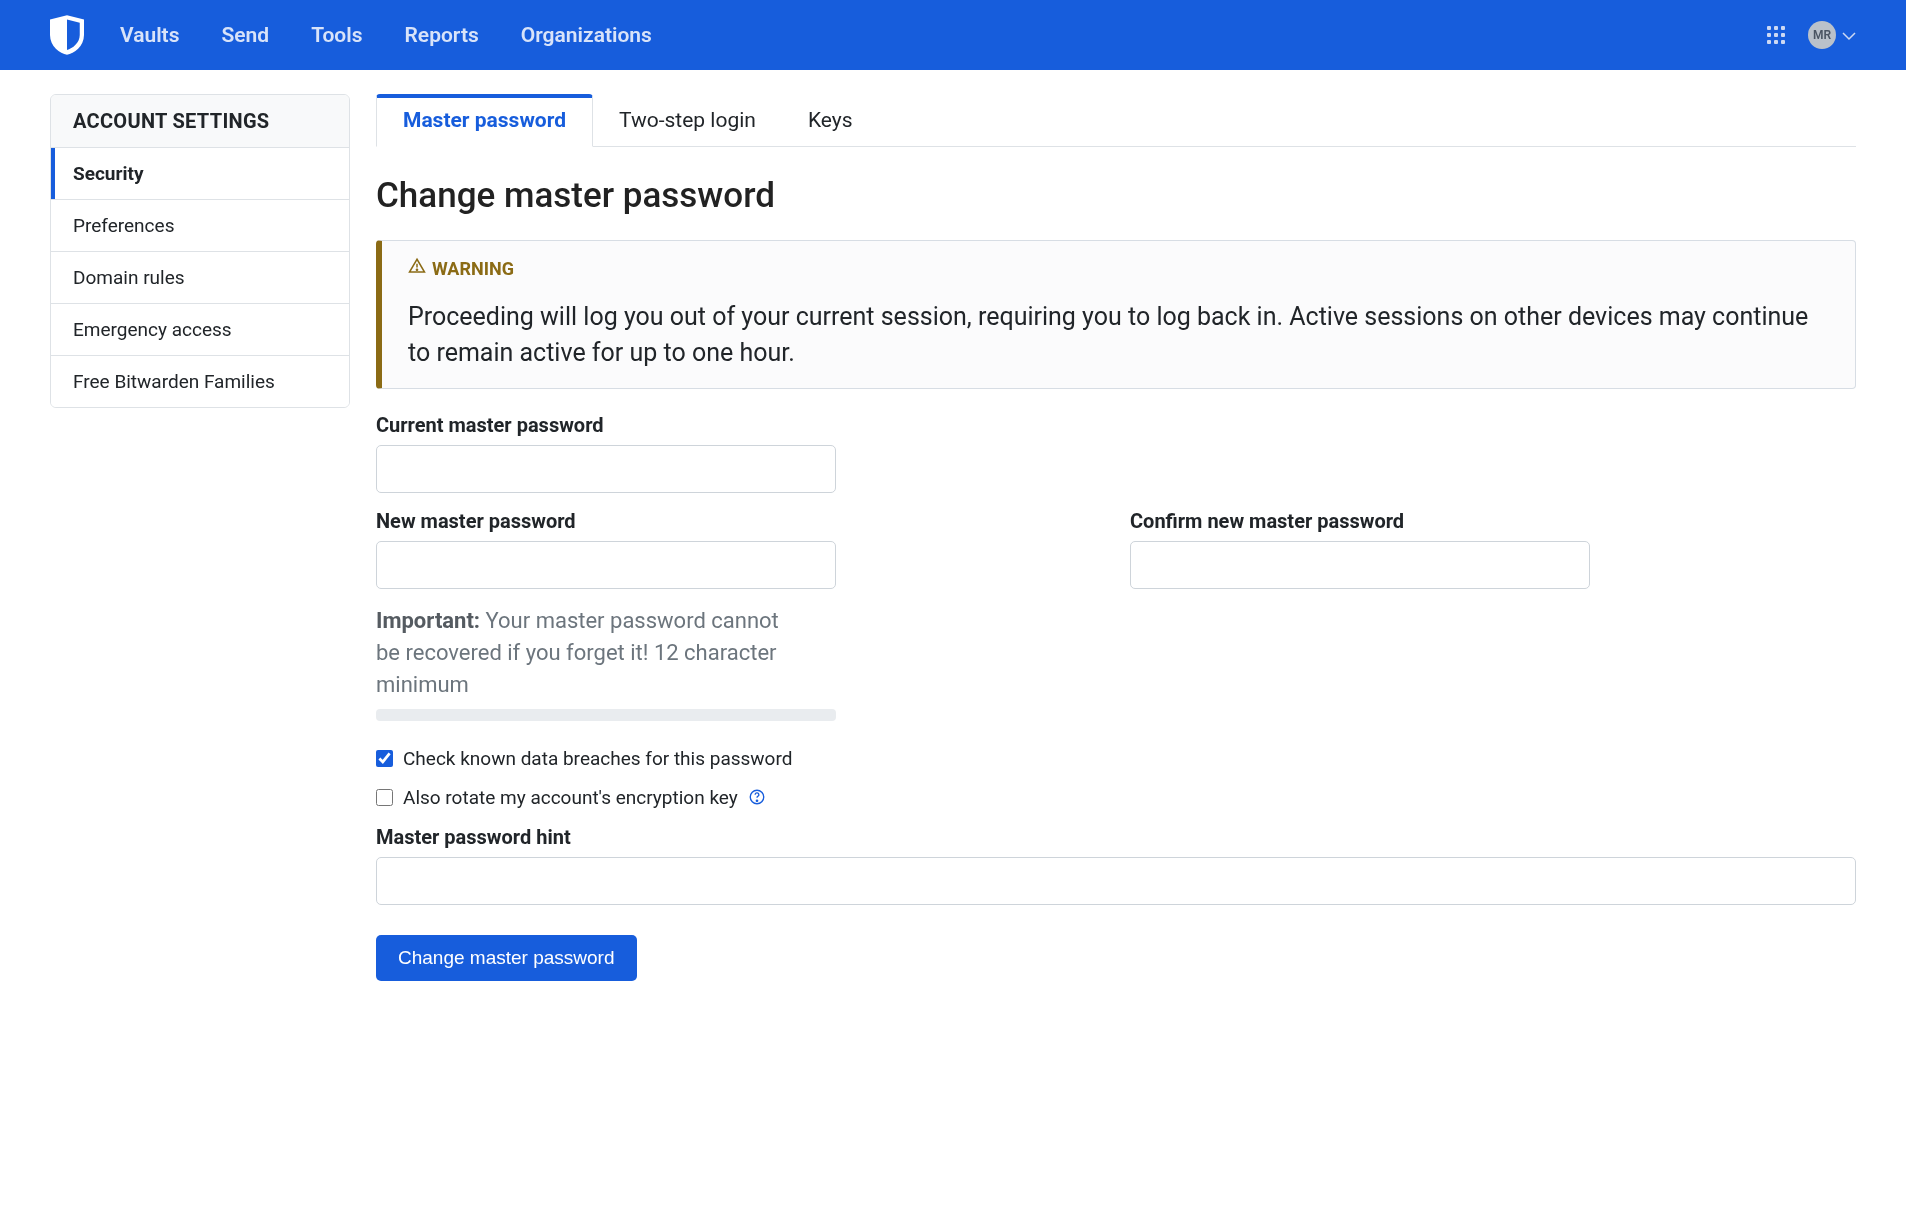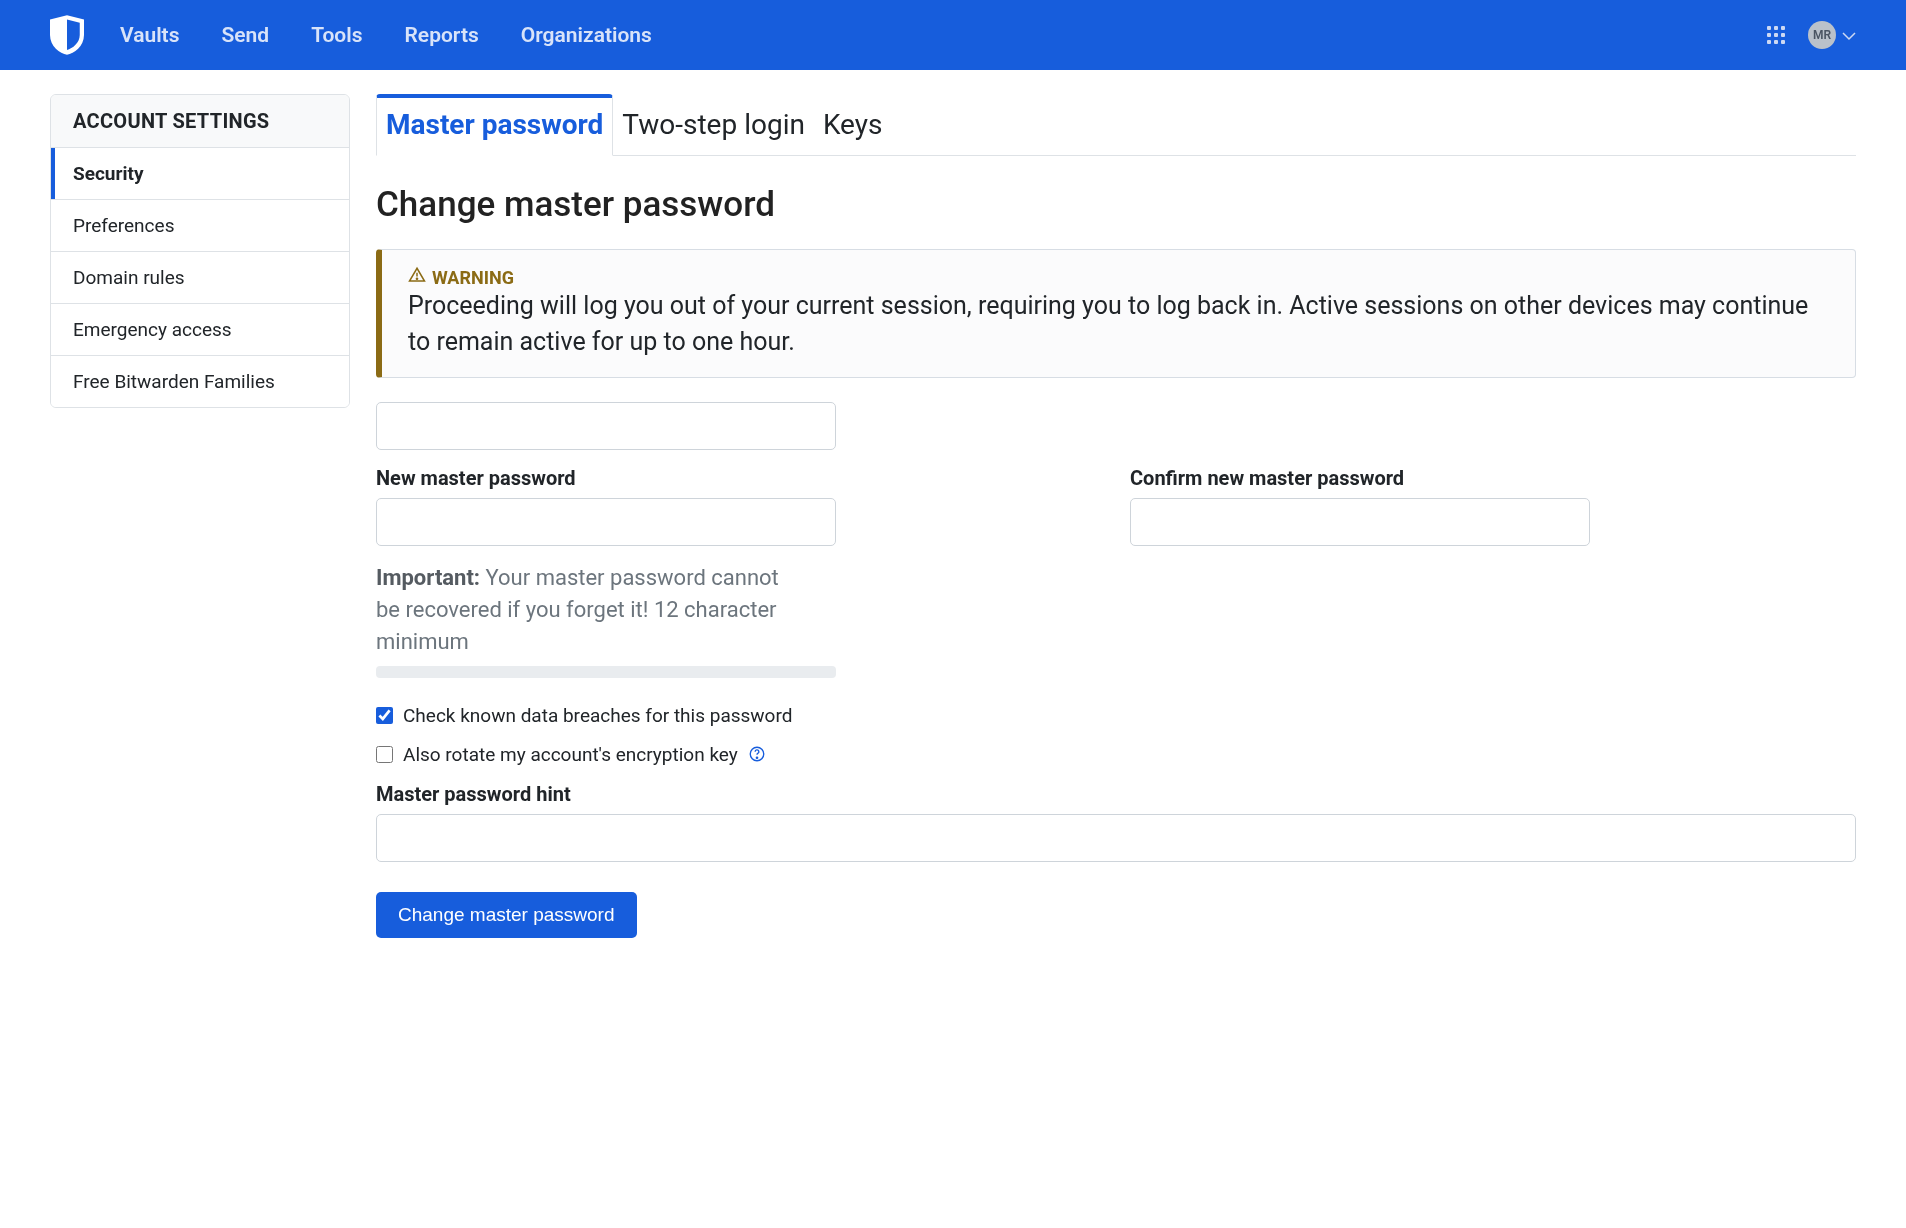--- a/index.html
+++ b/index.html
@@ -108,22 +108,22 @@
   }
   .main {
     flex: 1;
     min-width: 0;
   }
   .tabs {
     display: flex;
     border-bottom: 1px solid #dee2e6;
   }
   .tab {
-    padding: 14px 9px;
-    font-size: 28px;
+    padding: 14px 26px;
+    font-size: 21px;
     cursor: pointer;
     color: #212529;
     position: relative;
   }
   .tab.active {
     color: #175ddc;
     font-weight: 700;
     border: 1px solid #dee2e6;
     border-bottom: 1px solid #fff;
     border-top: 4px solid #175ddc;
@@ -142,21 +142,21 @@
     border-left: 6px solid #8b6b15;
     background: #fbfbfc;
     border-radius: 4px;
     padding: 16px 22px 18px 26px;
     margin-bottom: 24px;
   }
   .callout-title {
     color: #8b6b15;
     font-weight: 700;
     font-size: 18px;
-    margin-bottom: 0;
+    margin-bottom: 20px;
     display: flex;
     align-items: center;
     gap: 6px;
   }
   .callout-body {
     font-size: 25px;
     line-height: 1.42;
     color: #212529;
   }
   .form-row {
@@ -302,20 +302,21 @@
               <line x1="12" y1="9" x2="12" y2="14"></line>
               <circle cx="12" cy="17" r="0.8" fill="#8b6b15"></circle>
           </svg>
         </span>
         <span>WARNING</span>
       </div>
       <div class="callout-body">Proceeding will log you out of your current session, requiring you to log back in. Active sessions on other devices may continue to remain active for up to one hour.</div>
     </div>
 
     <div class="field-block">
+      <label class="form-label">Current master password</label>
       <input class="form-input w460" type="password" style="">
     </div>
 
     <div class="form-row">
       <div class="form-col">
         <label class="form-label">New master password</label>
         <input class="form-input w460" type="password" style="">
         <div class="hint-text">
           <strong>Important:</strong><span> Your master password cannot be recovered if you forget it! 12 character minimum</span>
         </div>

